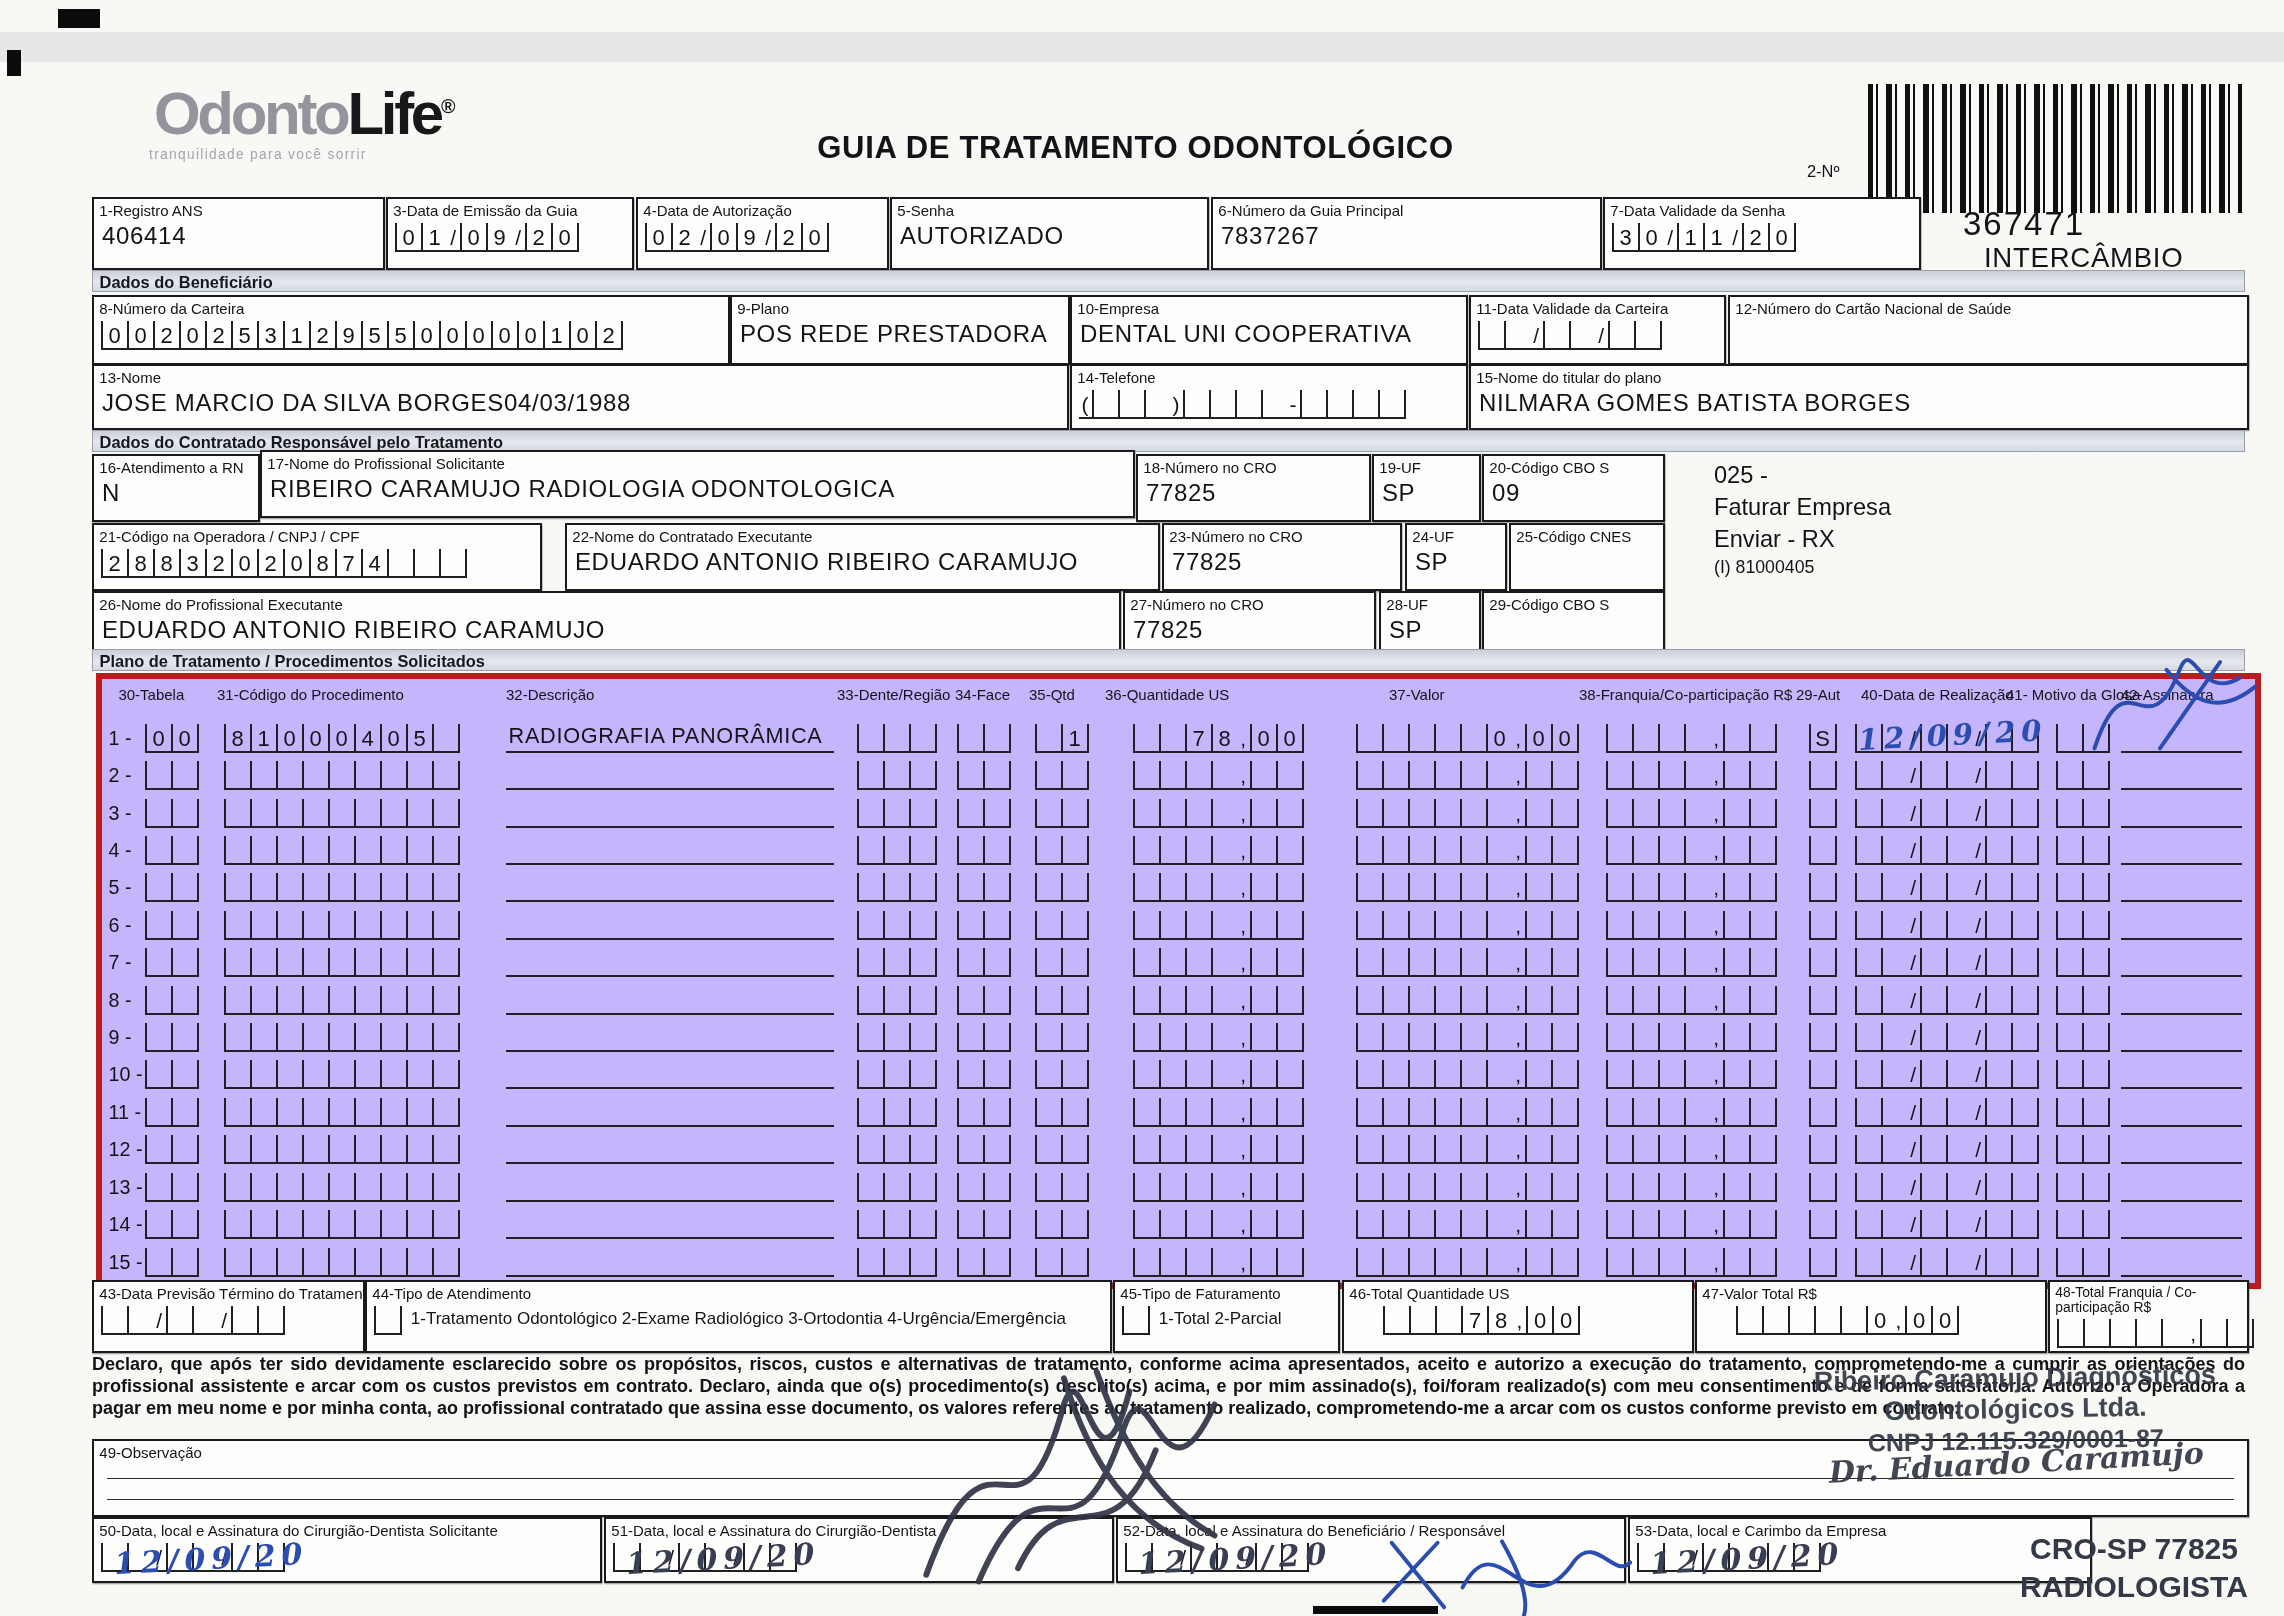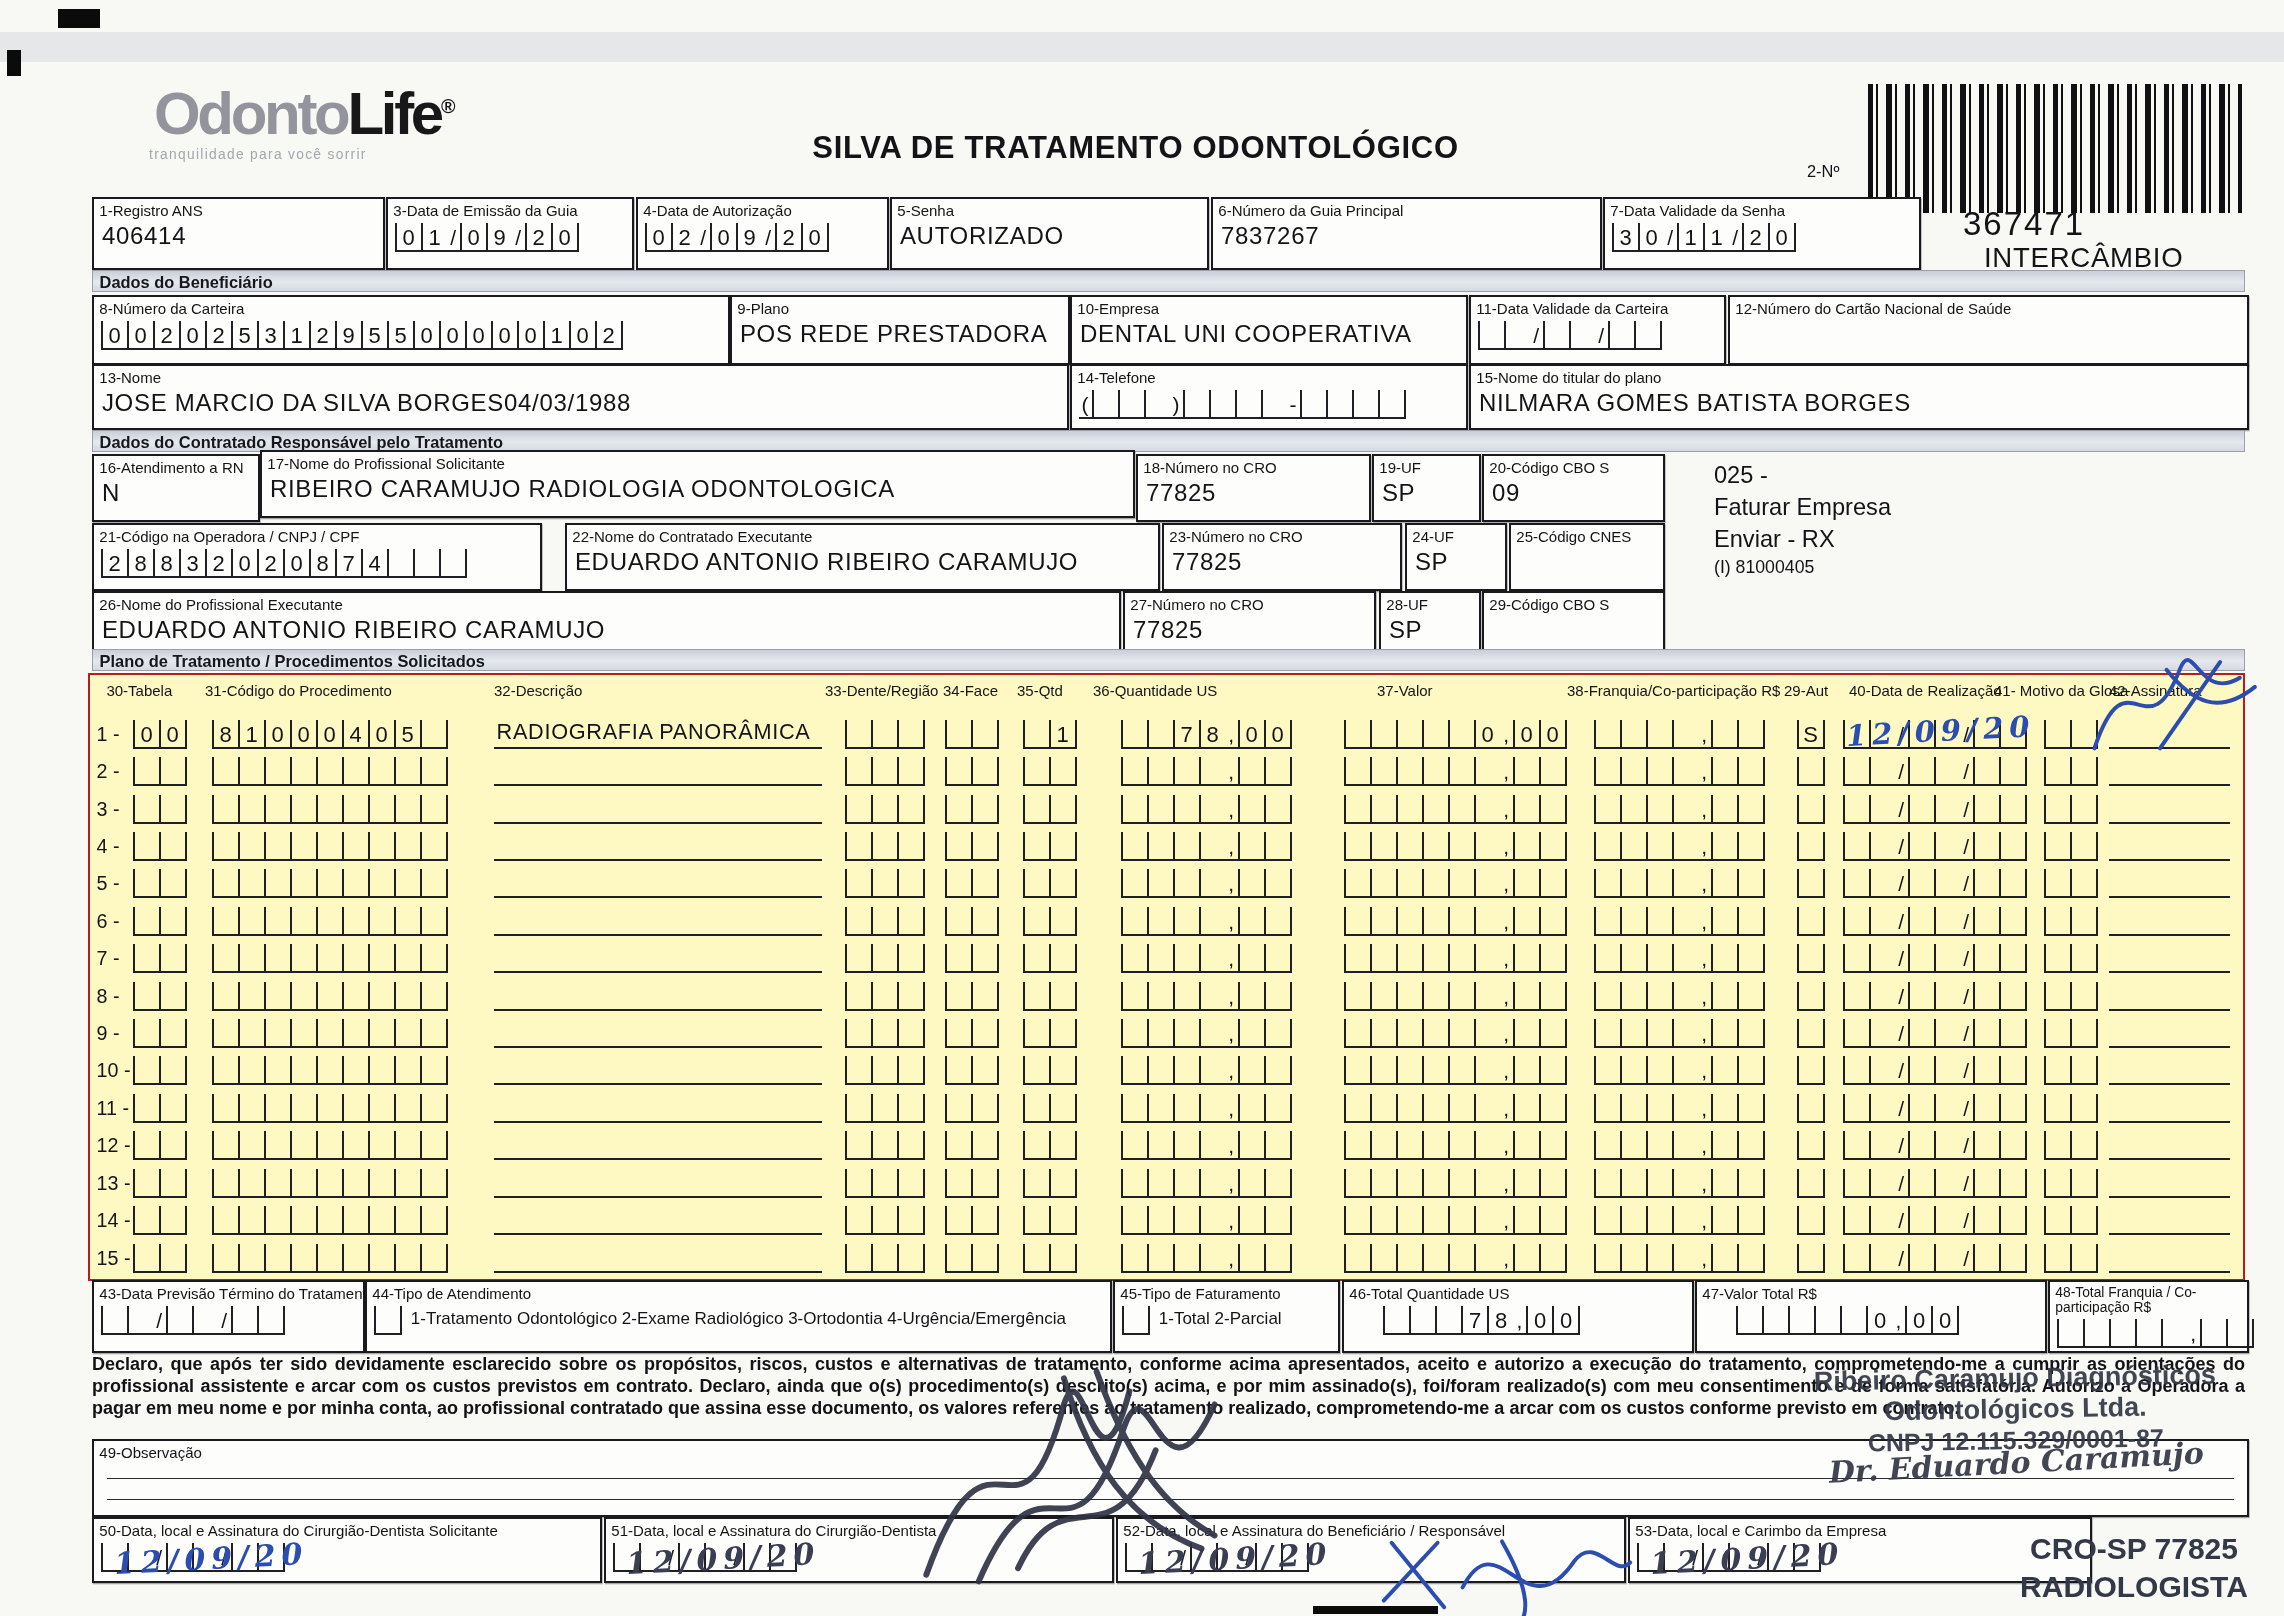--- a/index.html
+++ b/index.html
@@ -37,22 +37,22 @@
   .comb{display:inline-flex;align-items:flex-end;margin:3.9px 0 0 6.6px;}
   .comb .cell{width:24px;height:26px;border-left:2px solid #202024;border-bottom:2.6px solid #202024;
     display:inline-flex;align-items:flex-end;justify-content:center;
     font-size:22px;line-height:1;padding-bottom:0.7px;}
   .comb .cell:last-child{border-right:2px solid #202024;}
   .comb .sep{width:13px;height:26px;border-bottom:2.6px solid #202024;
     display:inline-flex;align-items:flex-end;justify-content:center;font-size:21px;}
   .opts{font-size:17px;padding-left:9.2px;}
   .inline-comb{display:flex;align-items:center;}
   
-  .ptable{position:absolute;left:88px;top:673px;width:2153px;height:604px;
-    background:#fef9c3;border:2px solid #b91c1c;}
+  .ptable{position:absolute;left:96px;top:673px;width:2153px;height:604px;
+    background:#c4b5fd;border:6px solid #b91c1c;}
   .phead span{position:absolute;top:6.6px;font-size:15px;white-space:nowrap;}
   .prow{position:absolute;left:0;width:2149px;height:37px;}
   .seg{position:absolute;bottom:3.9px;}
   .c-num{left:6.6px;font-size:19.7px;bottom:6.6px;}
   .c-num::after{content:" -";}
   .c-tabela{left:36px;}  .c-codigo{left:115px;}
   .c-desc{left:404px;width:328px;border-bottom:2.6px solid #202024;height:30px;}
   .c-desc .dtx{position:absolute;bottom:2.6px;left:2.6px;font-size:21.7px;white-space:nowrap;letter-spacing:0.7px;}
   .c-dente{left:748px;} .c-face{left:848px;} .c-qtd{left:926px;}
   .c-qus{left:1024px;} .c-valor{left:1247px;} .c-franquia{left:1497px;}
@@ -85,21 +85,21 @@
 
   <div class="band" style="top:31.5px;height:30px;"></div>
   <div class="artifact" style="left:58px;top:9.2px;width:42px;height:18.4px;"></div>
   <div class="artifact" style="left:6.6px;top:50px;width:14.4px;height:26px;"></div>
   <div class="artifact" style="left:1313px;top:1606px;width:125px;height:7.9px;"></div>
 
   <div class="logo">
     <span class="lw"><span class="w1">Odonto</span><span class="w2">Life</span><span class="reg">®</span></span>
     <span class="tag">tranquilidade para você sorrir</span>
   </div>
-  <div class="title">SILVA DE TRATAMENTO ODONTOLÓGICO</div>
+  <div class="title">GUIA DE TRATAMENTO ODONTOLÓGICO</div>
   <span class="bc-label">2-Nº</span>
   <div class="barcode"></div>
   <div class="bc-number">367471</div>
   <div class="bc-sub">INTERCÂMBIO</div>
 
   <div class="fbox" style="left:92px;top:197px;width:289px;height:69px;">
     <span class="lbl">1-Registro ANS</span>
     <span class="val">406414</span>
   </div>
   <div class="fbox" style="left:386px;top:197px;width:244px;height:69px;">

